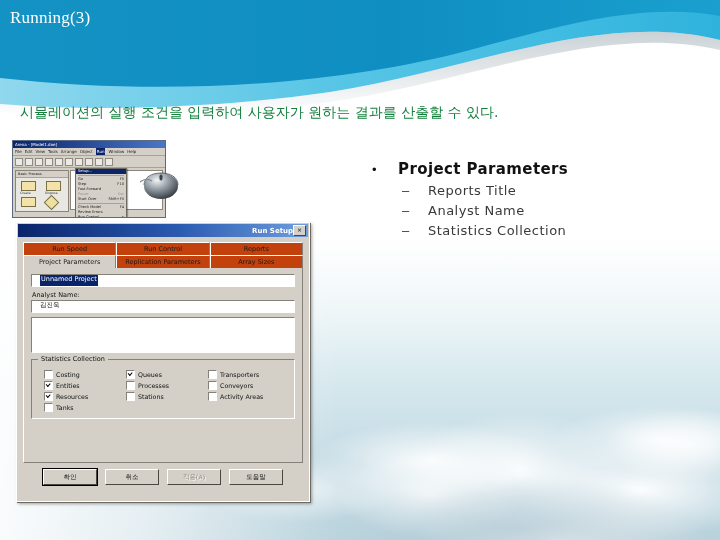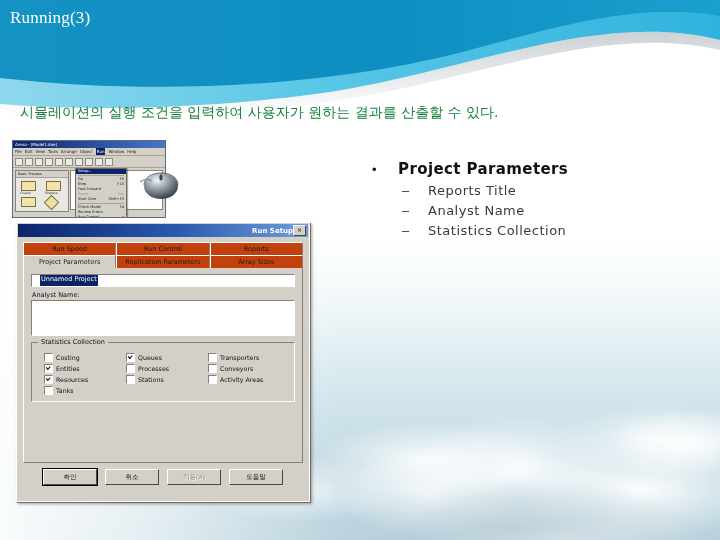--- a/index.html
+++ b/index.html
@@ -310,20 +310,23 @@
         <div class="tab">Array Sizes</div>
       </div>
 
       <div class="tabpane">
 
         <div class="fld">
           <span class="sel">Unnamed Project</span>
         </div>
 
         <div class="fld-lbl">Analyst Name:</div>
+        <div class="fld">
+          <span class="val">김진욱</span>
+        </div>
 
         <div class="area"></div>
 
         <div class="grp">
           <span class="cap">Statistics Collection</span>
           <div class="cbgrid">
             <label class="cb">
               <span class="box"></span>
               <span>Costing</span>
               </label>

